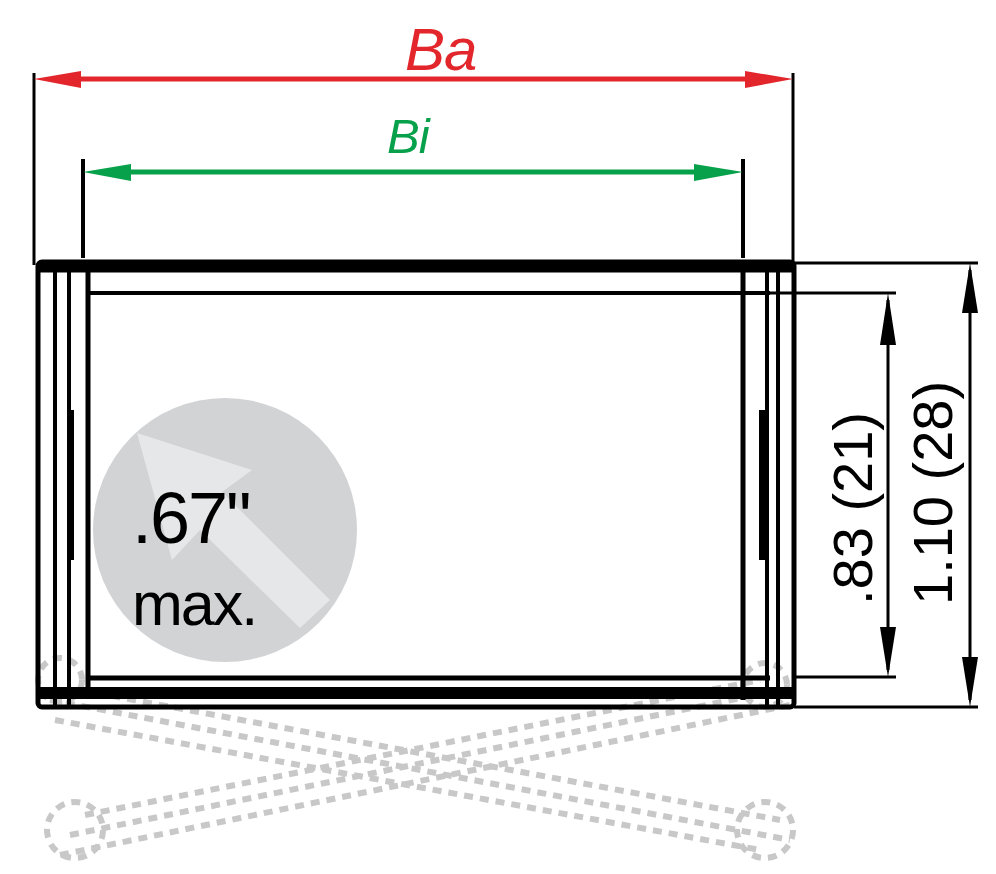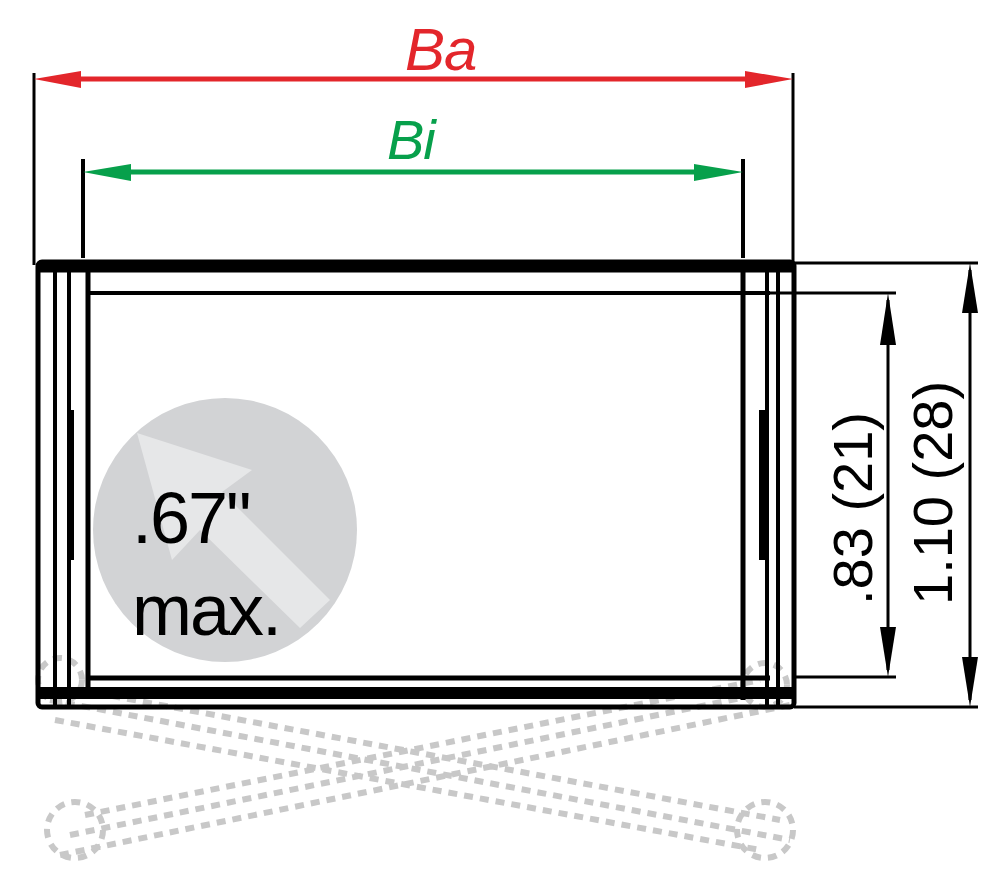--- a/index.html
+++ b/index.html
@@ -1,22 +1,22 @@
 <!DOCTYPE html>
 <html><head>
 <meta charset="utf-8">
 <style>
   html, body { margin:0; padding:0; background:#ffffff; }
   body { width:996px; height:874px; position:relative; overflow:hidden; font-family:"Liberation Sans", sans-serif; }
   svg { position:absolute; left:0; top:0; }
   .lbl { position:absolute; white-space:nowrap; line-height:1; }
   .ba { color:#e3262b; font-style:italic; font-size:60px; left:385px; top:20px; letter-spacing:-1px;margin-left:20px; }
-  .bi { color:#07a04b; font-style:italic; font-size:56px; left:387px; top:112px; letter-spacing:-1px; }
+  .bi { color:#07a04b; font-style:italic; font-size:49px; left:387px; top:112px; letter-spacing:-1px; }
   .circ1 { color:#000; font-size:72px; left:132px; top:482px; letter-spacing:-2px; }
-  .circ2 { color:#000; font-size:72px; left:132px; top:574px; letter-spacing:-2px; }
+  .circ2 { color:#000; font-size:61px; left:132px; top:574px; letter-spacing:-2px; }
   .vdim { position:absolute; color:#000; font-size:56px; white-space:nowrap; line-height:1; transform-origin:0 0; transform:rotate(-90deg); }
   .v83 { left:825px; top:605px; }
   .v110 { left:905px; top:605px; }
 </style>
 </head>
 <body>
 
 <svg width="996" height="874" viewBox="0 0 996 874">
 
   <g fill="none" stroke="#c8c8c8" stroke-width="6" stroke-dasharray="9 7">

